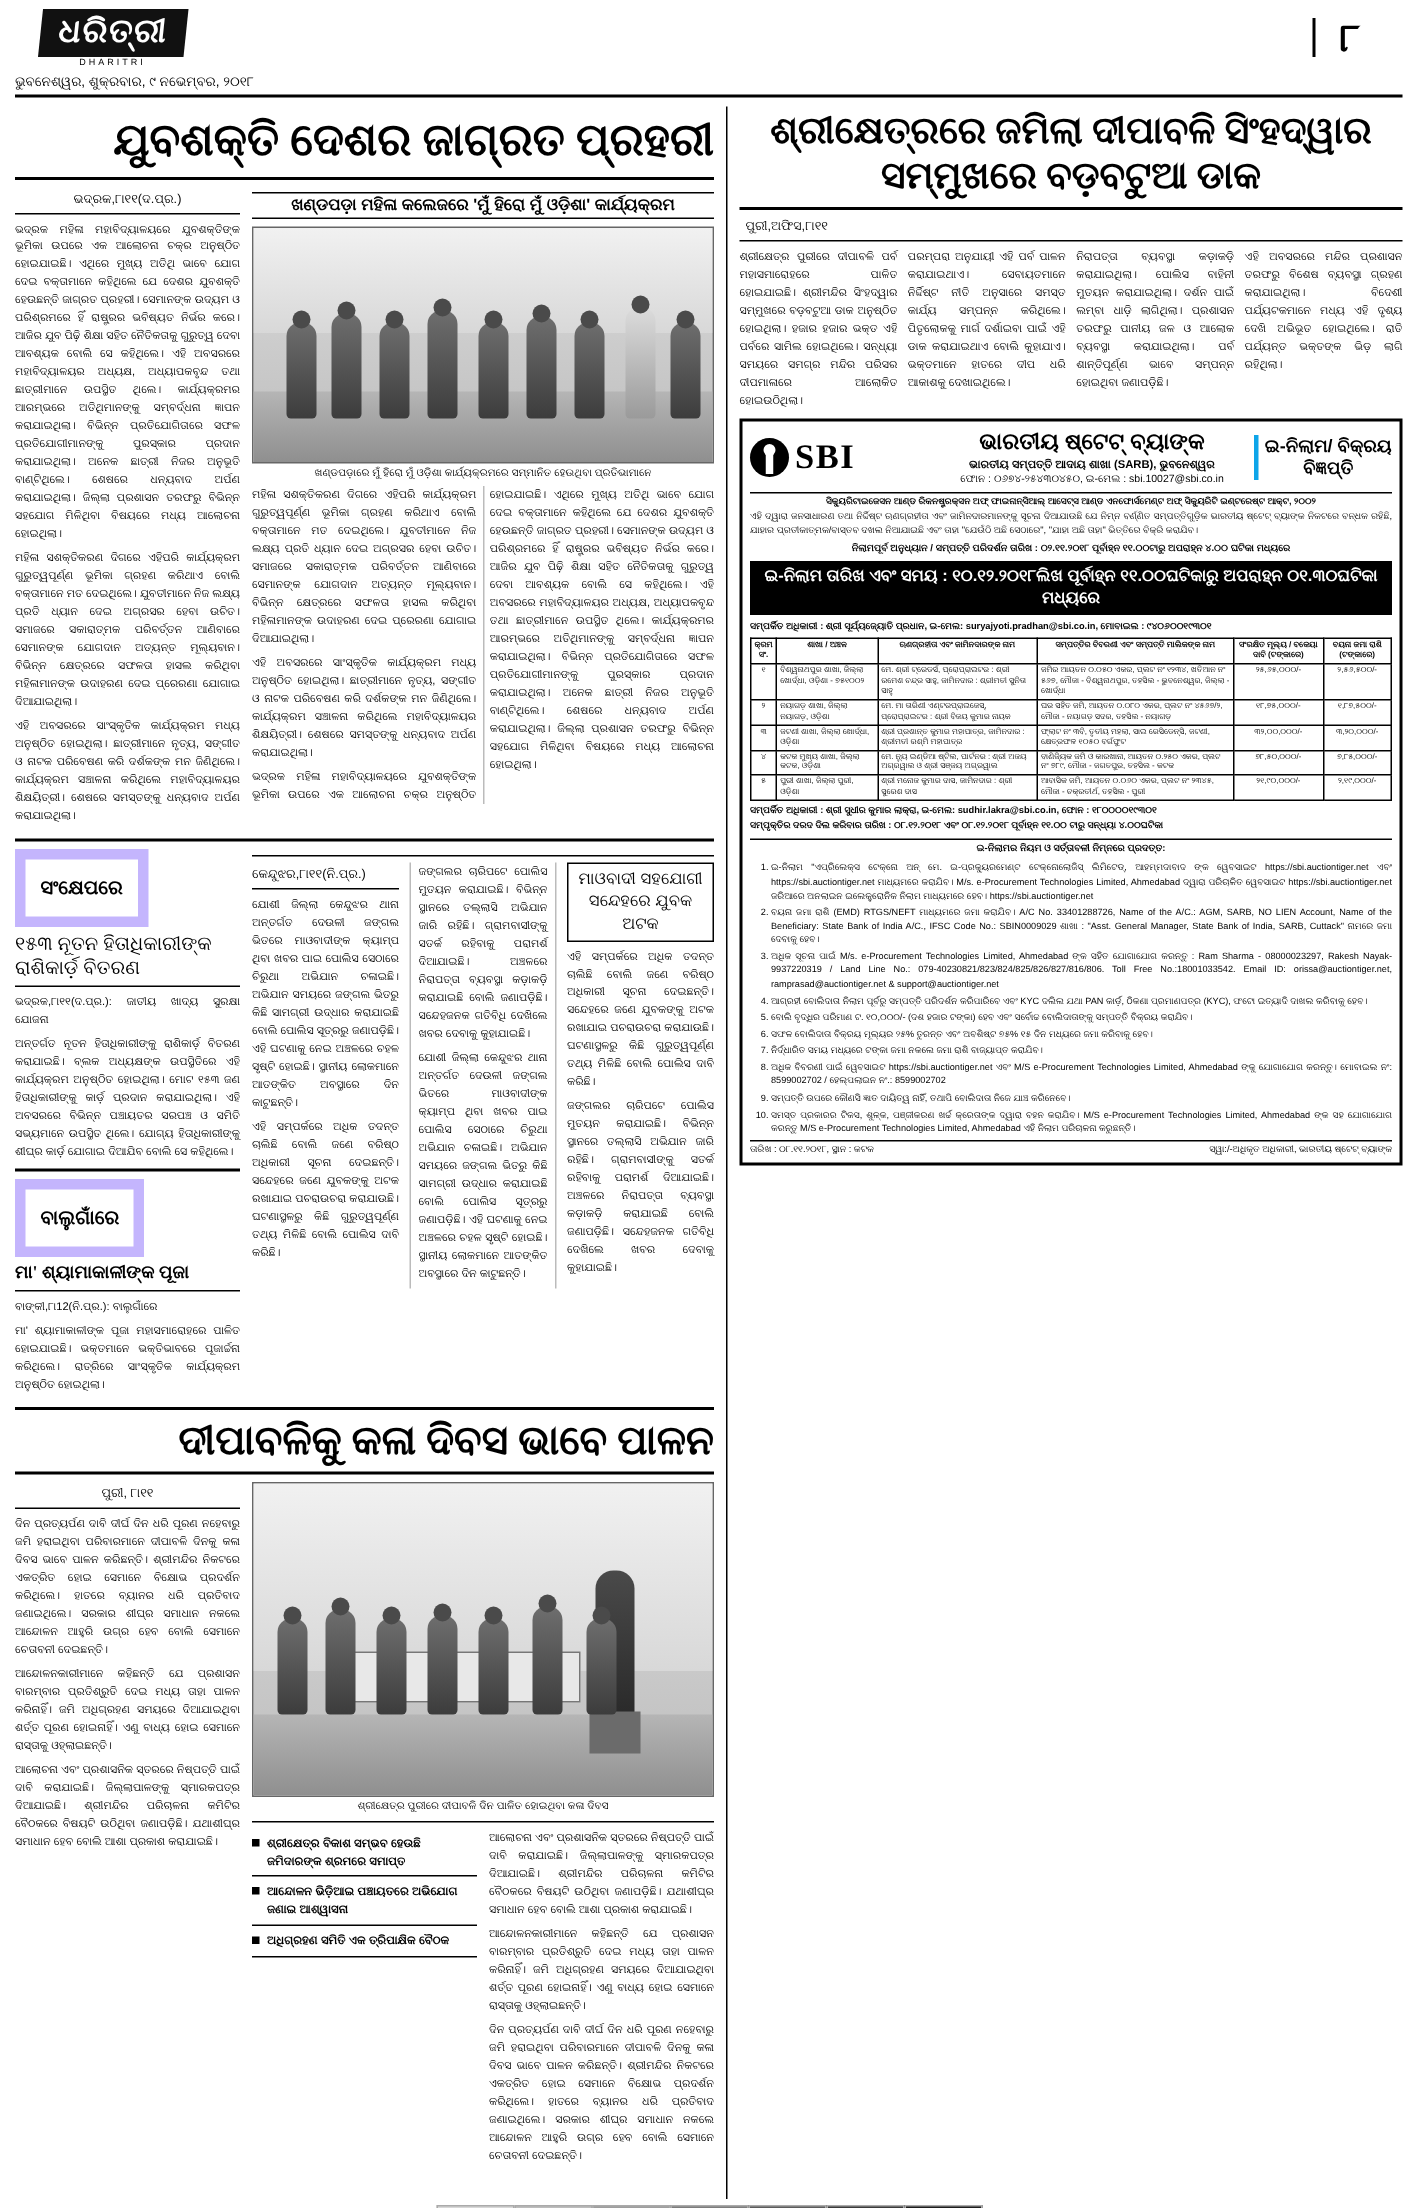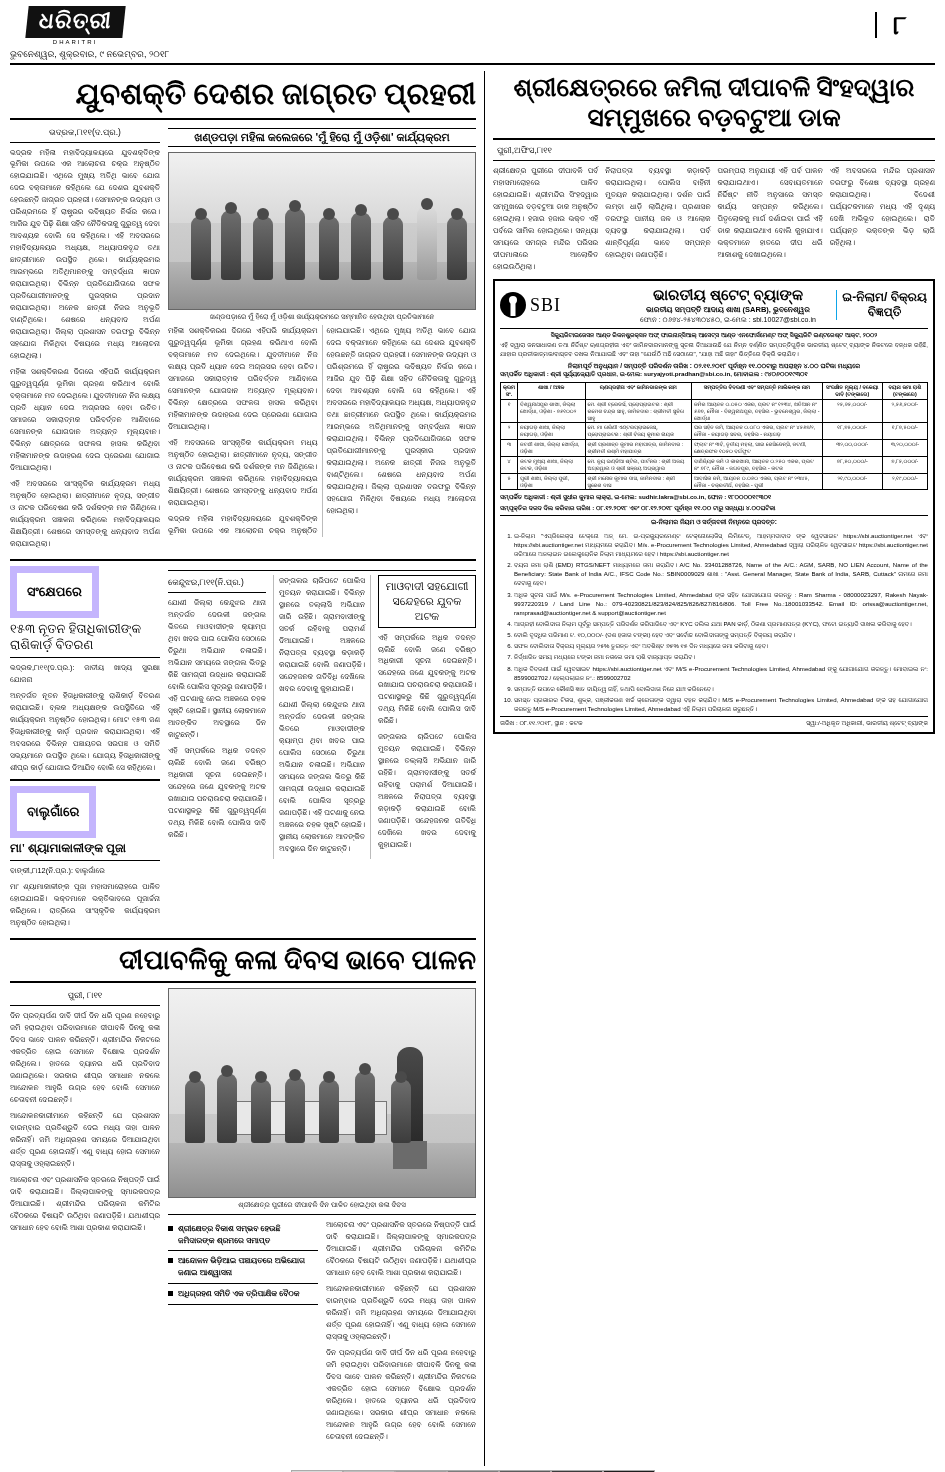--- a/index.html
+++ b/index.html
@@ -162,28 +162,28 @@
     background: #000; position: relative;
   }
   .sbi-key:after {
     content:""; position:absolute; left: 50%; top: 4px; transform: translateX(-50%);
     width: 8px; height: 8px; border-radius:50%; background:#fff;
   }
   .sbi-key:before {
     content:""; position:absolute; left: 50%; top: 10px; transform: translateX(-50%);
     width: 5px; height: 14px; background:#fff;
   }
-  .sbi-word { font-size: 18px; font-weight: normal; letter-spacing: 1px; font-family:"Liberation Serif",serif;}
+  .sbi-word { font-size: 23px; font-weight: bold; letter-spacing: 1px; font-family:"Liberation Serif",serif;}
   .ad-bank { flex:1; text-align:center; }
   .ad-bank .b1 { font-size: 15px; font-weight: bold; }
   .ad-bank .b2 { font-size: 7.5px; font-weight:bold; }
   .ad-bank .b3 { font-size: 7px; }
   .ad-right-title {
     width: 92px; text-align:center; font-size: 12px; font-weight: bold; line-height:1.25;
-    border-left: 1px solid #0ea5e9; padding-left: 4px;
+    border-left: 3px solid #0ea5e9; padding-left: 4px;
   }
   .ad-band {
     background: #000; color:#fff; text-align:center;
     font-size: 11px; font-weight: bold; padding: 3px 2px; margin: 4px 0;
   }
   .ad-center { text-align:center; }
   .ad-small { font-size: 6.2px; line-height:1.45; text-align:justify; }
 
   table.auction {
     width: 100%; border-collapse: collapse; font-size: 5.3px; line-height: 1.3;
@@ -398,22 +398,22 @@
     <div class="divider-v"></div>
 
     <div class="right-zone">
 
       <h1 class="head-right">ଶ୍ରୀକ୍ଷେତ୍ରରେ ଜମିଲା ଦୀପାବଳି ସିଂହଦ୍ୱାର ସମ୍ମୁଖରେ ବଡ଼ବଟୁଆ ଡାକ</h1>
       <div class="rule-thick"></div>
       <div class="byline" style="text-align:left;padding-left:4px;">ପୁରୀ,ଅଫିସ,୮ା୧୧</div>
       <div class="rule"></div>
       <div class="bodytext cols4">
         <p>ଶ୍ରୀକ୍ଷେତ୍ର ପୁରୀରେ ଦୀପାବଳି ପର୍ବ ମହାସମାରୋହରେ ପାଳିତ ହୋଇଯାଇଛି। ଶ୍ରୀମନ୍ଦିର ସିଂହଦ୍ୱାର ସମ୍ମୁଖରେ ବଡ଼ବଟୁଆ ଡାକ ଅନୁଷ୍ଠିତ ହୋଇଥିଲା। ହଜାର ହଜାର ଭକ୍ତ ଏହି ପର୍ବରେ ସାମିଲ ହୋଇଥିଲେ। ସନ୍ଧ୍ୟା ସମୟରେ ସମଗ୍ର ମନ୍ଦିର ପରିସର ଦୀପମାଳାରେ ଆଲୋକିତ ହୋଇଉଠିଥିଲା।</p>
+        <p>ପରମ୍ପରା ଅନୁଯାୟୀ ଏହି ପର୍ବ ପାଳନ କରାଯାଇଥାଏ। ସେବାୟତମାନେ ନିର୍ଦ୍ଦିଷ୍ଟ ନୀତି ଅନୁସାରେ ସମସ୍ତ କାର୍ଯ୍ୟ ସମ୍ପନ୍ନ କରିଥିଲେ। ପିତୃଲୋକକୁ ମାର୍ଗ ଦର୍ଶାଇବା ପାଇଁ ଏହି ଡାକ କରାଯାଇଥାଏ ବୋଲି କୁହାଯାଏ। ଭକ୍ତମାନେ ହାତରେ ଦୀପ ଧରି ଆକାଶକୁ ଦେଖାଇଥିଲେ।</p>
         <p>ନିରାପତ୍ତା ବ୍ୟବସ୍ଥା କଡ଼ାକଡ଼ି କରାଯାଇଥିଲା। ପୋଲିସ ବାହିନୀ ମୁତୟନ କରାଯାଇଥିଲା। ଦର୍ଶନ ପାଇଁ ଲମ୍ବା ଧାଡ଼ି ଲାଗିଥିଲା। ପ୍ରଶାସନ ତରଫରୁ ପାନୀୟ ଜଳ ଓ ଆଲୋକ ବ୍ୟବସ୍ଥା କରାଯାଇଥିଲା। ପର୍ବ ଶାନ୍ତିପୂର୍ଣ୍ଣ ଭାବେ ସମ୍ପନ୍ନ ହୋଇଥିବା ଜଣାପଡ଼ିଛି।</p>
-        <p>ପରମ୍ପରା ଅନୁଯାୟୀ ଏହି ପର୍ବ ପାଳନ କରାଯାଇଥାଏ। ସେବାୟତମାନେ ନିର୍ଦ୍ଦିଷ୍ଟ ନୀତି ଅନୁସାରେ ସମସ୍ତ କାର୍ଯ୍ୟ ସମ୍ପନ୍ନ କରିଥିଲେ। ପିତୃଲୋକକୁ ମାର୍ଗ ଦର୍ଶାଇବା ପାଇଁ ଏହି ଡାକ କରାଯାଇଥାଏ ବୋଲି କୁହାଯାଏ। ଭକ୍ତମାନେ ହାତରେ ଦୀପ ଧରି ଆକାଶକୁ ଦେଖାଇଥିଲେ।</p>
         <p>ଏହି ଅବସରରେ ମନ୍ଦିର ପ୍ରଶାସନ ତରଫରୁ ବିଶେଷ ବ୍ୟବସ୍ଥା ଗ୍ରହଣ କରାଯାଇଥିଲା। ବିଦେଶୀ ପର୍ଯ୍ୟଟକମାନେ ମଧ୍ୟ ଏହି ଦୃଶ୍ୟ ଦେଖି ଅଭିଭୂତ ହୋଇଥିଲେ। ରାତି ପର୍ଯ୍ୟନ୍ତ ଭକ୍ତଙ୍କ ଭିଡ଼ ଲାଗି ରହିଥିଲା।</p>
       </div>
 
       <div class="ad">
         <div class="ad-top">
           <div class="sbi-logo">
             <div class="sbi-key"></div>
             <div class="sbi-word">SBI</div>
           </div>
           <div class="ad-bank">
@@ -422,20 +422,21 @@
             <div class="b3">ଫୋନ : ୦୬୭୪-୨୫୪୩୦୪୫୦, ଇ-ମେଲ : sbi.10027@sbi.co.in</div>
           </div>
           <div class="ad-right-title">ଇ-ନିଲାମ/ ବିକ୍ରୟ ବିଜ୍ଞପ୍ତି</div>
         </div>
 
         <div class="ad-center" style="font-size:6px;font-weight:bold;margin:2px 0;">ସିକ୍ୟୁରିଟାଇଜେସନ ଆଣ୍ଡ ରିକନଷ୍ଟ୍ରକ୍ସନ ଅଫ୍ ଫାଇନାନ୍ସିଆଲ୍ ଆସେଟ୍ସ ଆଣ୍ଡ ଏନଫୋର୍ସମେଣ୍ଟ ଅଫ୍ ସିକ୍ୟୁରିଟି ଇଣ୍ଟରେଷ୍ଟ ଆକ୍ଟ, ୨୦୦୨</div>
 
         <div class="ad-small">ଏହି ଦ୍ୱାରା ଜନସାଧାରଣ ତଥା ନିର୍ଦ୍ଦିଷ୍ଟ ଋଣଗ୍ରହୀତା ଏବଂ ଜାମିନଦାରମାନଙ୍କୁ ସୂଚନା ଦିଆଯାଉଛି ଯେ ନିମ୍ନ ବର୍ଣ୍ଣିତ ସମ୍ପତ୍ତିଗୁଡ଼ିକ ଭାରତୀୟ ଷ୍ଟେଟ୍ ବ୍ୟାଙ୍କ ନିକଟରେ ବନ୍ଧକ ରହିଛି, ଯାହାର ପ୍ରତୀକାତ୍ମକ/ବାସ୍ତବ ଦଖଲ ନିଆଯାଇଛି ଏବଂ ତାହା "ଯେଉଁଠି ଅଛି ସେଠାରେ", "ଯାହା ଅଛି ତାହା" ଭିତ୍ତିରେ ବିକ୍ରି କରାଯିବ।</div>
         <div class="ad-center" style="font-size:6.4px;font-weight:bold;margin-top:3px;">ନିଲାମପୂର୍ବ ଅନୁଧ୍ୟାନ / ସମ୍ପତ୍ତି ପରିଦର୍ଶନ ତାରିଖ : ୦୨.୧୧.୨୦୧୮ ପୂର୍ବାହ୍ନ ୧୧.୦୦ଟାରୁ ଅପରାହ୍ନ ୪.୦୦ ଘଟିକା ମଧ୍ୟରେ</div>
 
+        <div class="ad-band">ଇ-ନିଲାମ ତାରିଖ ଏବଂ ସମୟ : ୧୦.୧୨.୨୦୧୮ଲିଖ ପୂର୍ବାହ୍ନ ୧୧.୦୦ଘଟିକାରୁ ଅପରାହ୍ନ ୦୧.୩୦ଘଟିକା ମଧ୍ୟରେ</div>
 
         <div style="font-size:6.2px;font-weight:bold;">ସମ୍ପର୍କିତ ଅଧିକାରୀ : ଶ୍ରୀ ସୂର୍ଯ୍ୟଜ୍ୟୋତି ପ୍ରଧାନ, ଇ-ମେଲ: suryajyoti.pradhan@sbi.co.in, ମୋବାଇଲ : ୯୪୦୬୦୦୧୯୩୦୧</div>
 
         <table class="auction">
           <thead>
             <tr>
               <th>କ୍ରମ ସଂ.</th>
               <th>ଶାଖା / ଅଞ୍ଚଳ</th>
               <th>ଋଣଗ୍ରହୀତା ଏବଂ ଜାମିନଦାରଙ୍କ ନାମ</th>
               <th>ସମ୍ପତ୍ତିର ବିବରଣୀ ଏବଂ ସମ୍ପତ୍ତି ମାଲିକଙ୍କ ନାମ</th>

